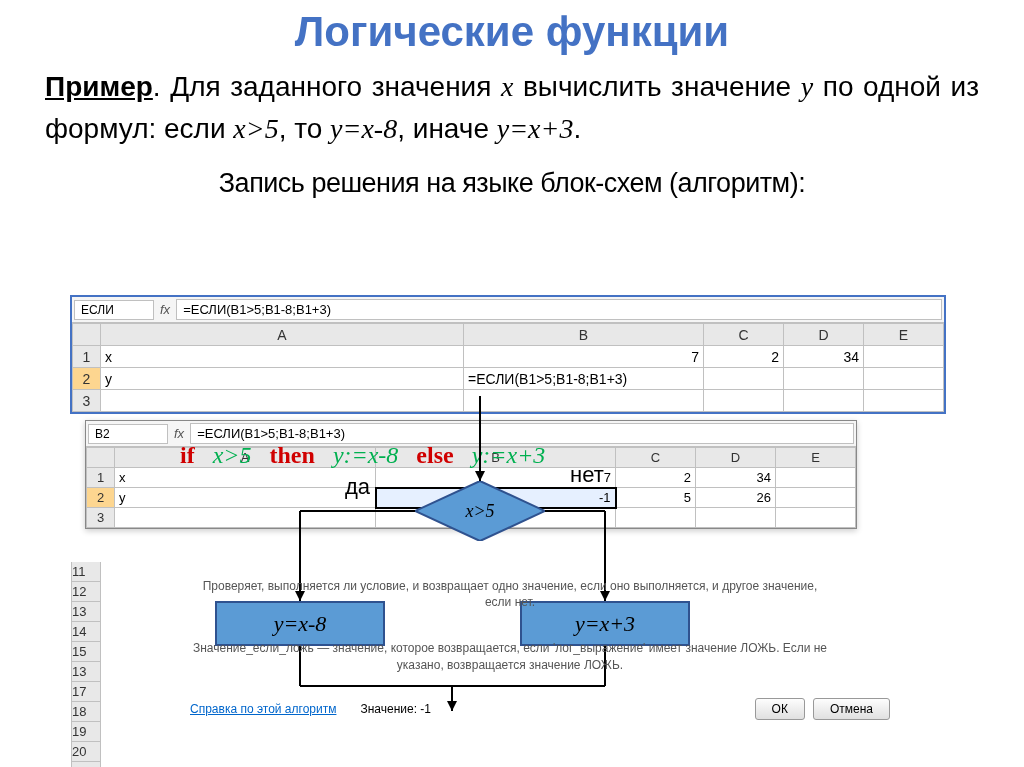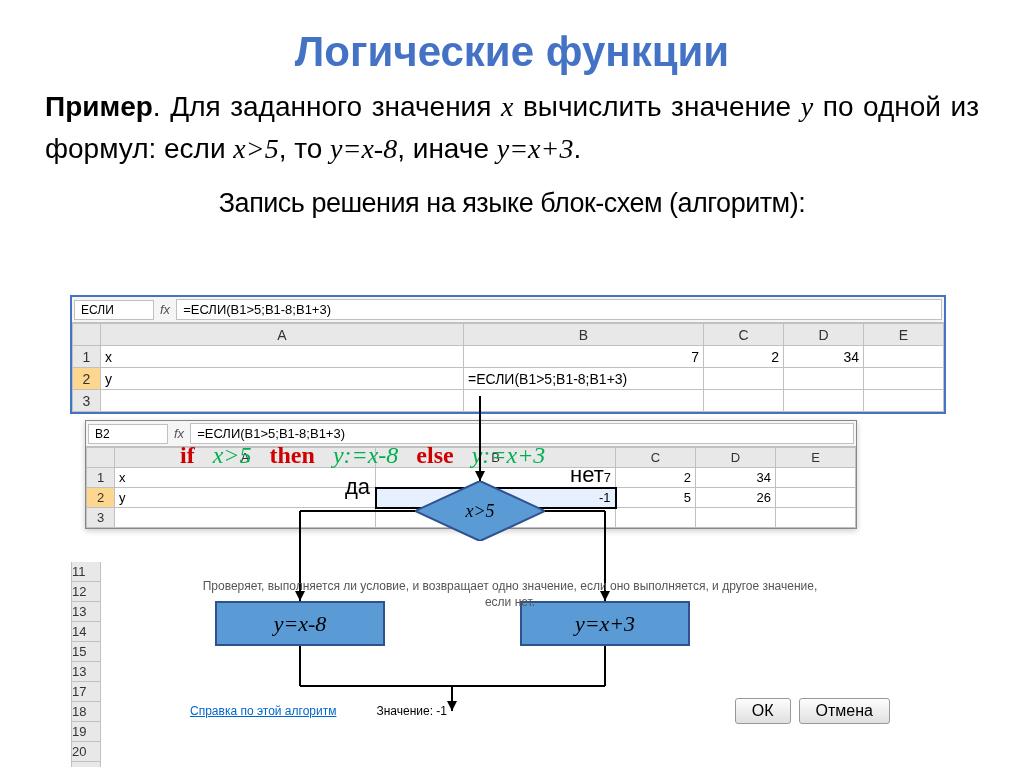--- a/index.html
+++ b/index.html
@@ -9,30 +9,30 @@
     height: 767px;
     background: #fff;
     position: relative;
     overflow: hidden;
   }
   .title {
     color: #4472c4;
     font-size: 42px;
     font-weight: bold;
     text-align: center;
-    padding: 28px 0 10px;
+    padding: 8px 0 10px;
   }
   .body-text {
     font-size: 28px;
     color: #000;
     padding: 0 45px;
     line-height: 1.5;
     text-align: justify;
   }
-  .body-text .lbl { font-weight: bold; }
+  .body-text .lbl { font-weight: bold; text-decoration: underline; }
   .ital { font-style: italic; font-family: "Times New Roman", serif; }
   .sub-title {
     font-size: 27px;
     color: #000;
     text-align: center;
     margin-top: 18px;
     letter-spacing: -0.5px;
     font-weight: normal;
   }
   
@@ -149,28 +149,28 @@
     text-align: center;
   }
   .dialog-footer {
     position: absolute;
     left: 190px; top: 698px;
     width: 700px;
     display: flex; align-items: center;
     font-size: 12px;
   }
   .dialog-footer .link { color: #0066cc; text-decoration: underline; }
-  .dialog-footer .val { margin-left: 40px; }
+  .dialog-footer .val { margin-left: 24px; }
   .dialog-footer .btns { margin-left: auto; display: flex; gap: 8px; }
   .dialog-footer button {
     padding: 3px 16px;
     border: 1px solid #999;
     border-radius: 3px;
     background: linear-gradient(#fdfdfd,#e0e0e0);
-    font-size: 16px;
+    font-size: 12px;
   }
   
   .rownums {
     position: absolute;
     left: 71px; top: 562px;
     font-size: 13px;
     color: #333;
   }
   .rownums div {
     width: 30px; height: 20px;
@@ -338,20 +338,21 @@
   <div class="box box-left">
     <span class="ital">y=x-8</span>
   </div>
   <div class="box box-right">
     <span class="ital">y=x+3</span>
   </div>
 </div>
 
 <div class="help-text">
   <div>Проверяет, выполняется ли условие, и возвращает одно значение, если оно выполняется, и другое значение, если нет.</div>
+  <div style="margin-top:30px">Значение_если_ложь — значение, которое возвращается, если 'лог_выражение' имеет значение ЛОЖЬ. Если не указано, возвращается значение ЛОЖЬ.</div>
 </div>
 
 <div class="dialog-footer">
   <span class="link">Справка по этой алгоритм</span>
   <span class="val">
     <span>Значение:</span>
     <span>-1</span>
   </span>
   <span class="btns">
     <button>ОК</button>

